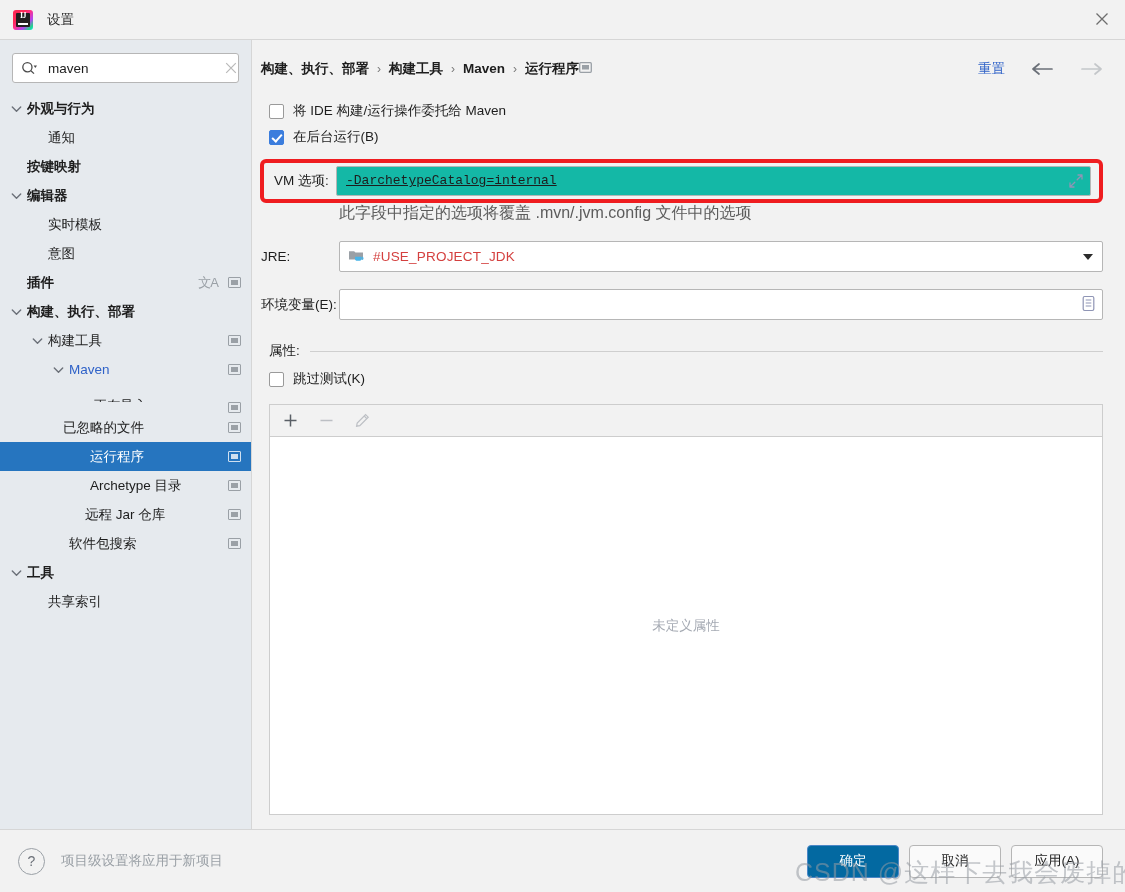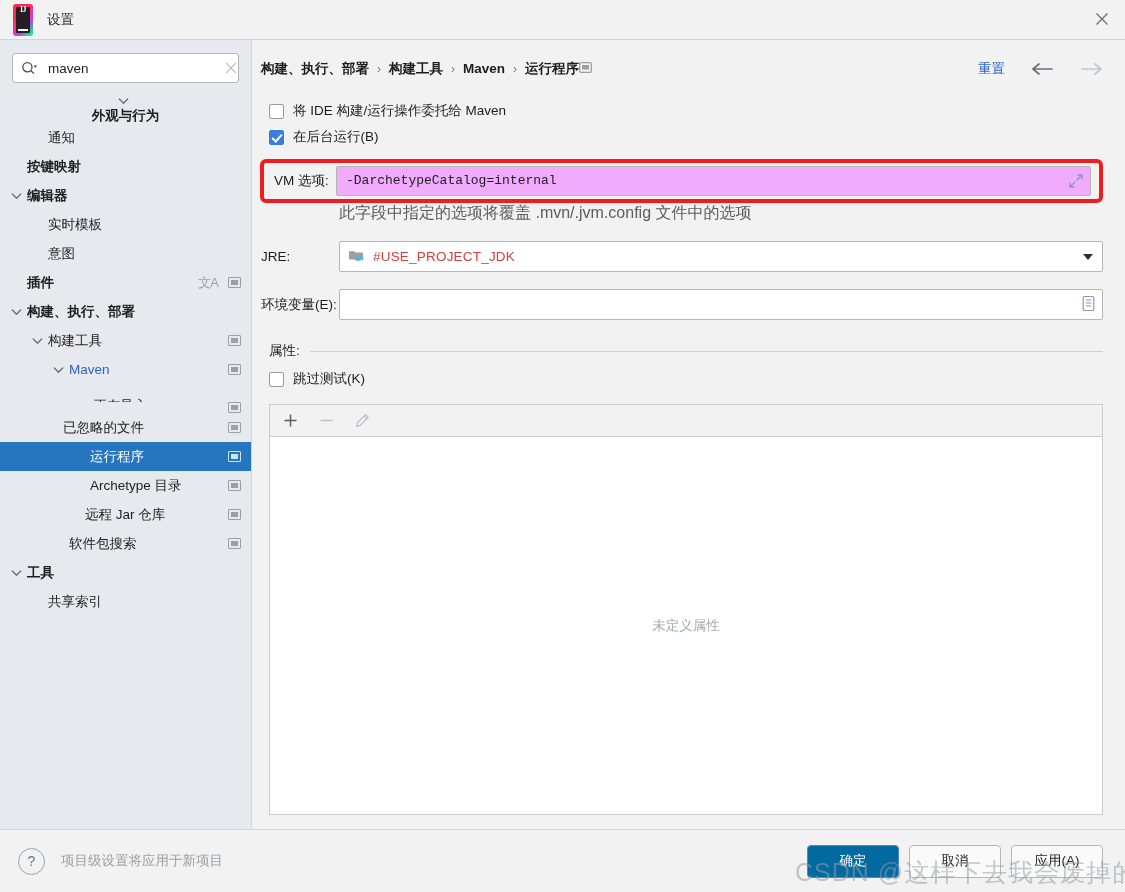--- a/index.html
+++ b/index.html
@@ -28,21 +28,21 @@
   .titlebar {
     height: 39px;
     min-height: 39px;
     background: #f2f2f2;
     display: flex;
     align-items: center;
     border-bottom: 1px solid #d6d6d6;
     position: relative;
   }
   .app-icon {
-    width: 20px; height: 32px;
+    width: 20px; height: 20px;
     margin-left: 13px;
     position: relative;
     border-radius: 3px;
     background: linear-gradient(135deg,#fe2857 0%,#fe2857 32%,#ff318c 48%,#b345f1 70%,#21d789 88%,#0ee6f3 100%);
     overflow: hidden;
   }
   .app-icon .inner {
     position: absolute;
     left: 3px; top: 3px; right: 3px; bottom: 3px;
     background: #231f20;
@@ -281,28 +281,29 @@
   }
   .field-label {
     font-size: 13.5px;
     color: #1d1d1d;
     white-space: nowrap;
   }
   .vm-label { width: 62px; flex: 0 0 auto; }
   .text-field {
     flex: 1;
     height: 30px;
-    background: #f0abfc;
+    background: #14b8a6;
     border: 1px solid #b6b6b6;
     border-radius: 2px;
     display: flex;
     align-items: center;
     padding: 0 6px 0 9px;
     box-sizing: border-box;
     min-width: 0;
+    text-decoration: underline;
   }
   .text-field input {
     flex: 1;
     border: none;
     outline: none;
     background: transparent;
     font-family: "Liberation Mono", "DejaVu Sans Mono", monospace;
     font-size: 13px;
     color: #1d1d1d;
     padding: 0;
@@ -510,21 +511,21 @@
         </span>
         <input class="search-input" value="maven" placeholder="" style="">
         <span>
           <svg class="search-clear" width="12" height="12" viewBox="0 0 12 12">
             <path d="M1.2 1.2 L10.8 10.8 M10.8 1.2 L1.2 10.8" stroke="#808080" stroke-width="1.2" fill="none"></path>
           </svg>
         </span>
       </div>
 
       <div class="tree" id="tree">
-          <div class="tree-row bold" style="padding-left: 10px; flex-direction: column;">
+          <div class="tree-row bold" style="padding-left: 10px;">
             <span class="chev">
               <svg width="11" height="8" viewBox="0 0 11 8">
                 <path d="M1.3 2 L5.5 6.2 L9.7 2" stroke="#6b7078" stroke-width="1.4" fill="none" stroke-linecap="round" stroke-linejoin="round"></path>
               </svg>
             </span>
             <span class="label">外观与行为</span>
             <span class="right-icons"></span>
           </div>
           <div class="tree-row" style="padding-left: 31px;">
             <span class="chev empty"></span>

